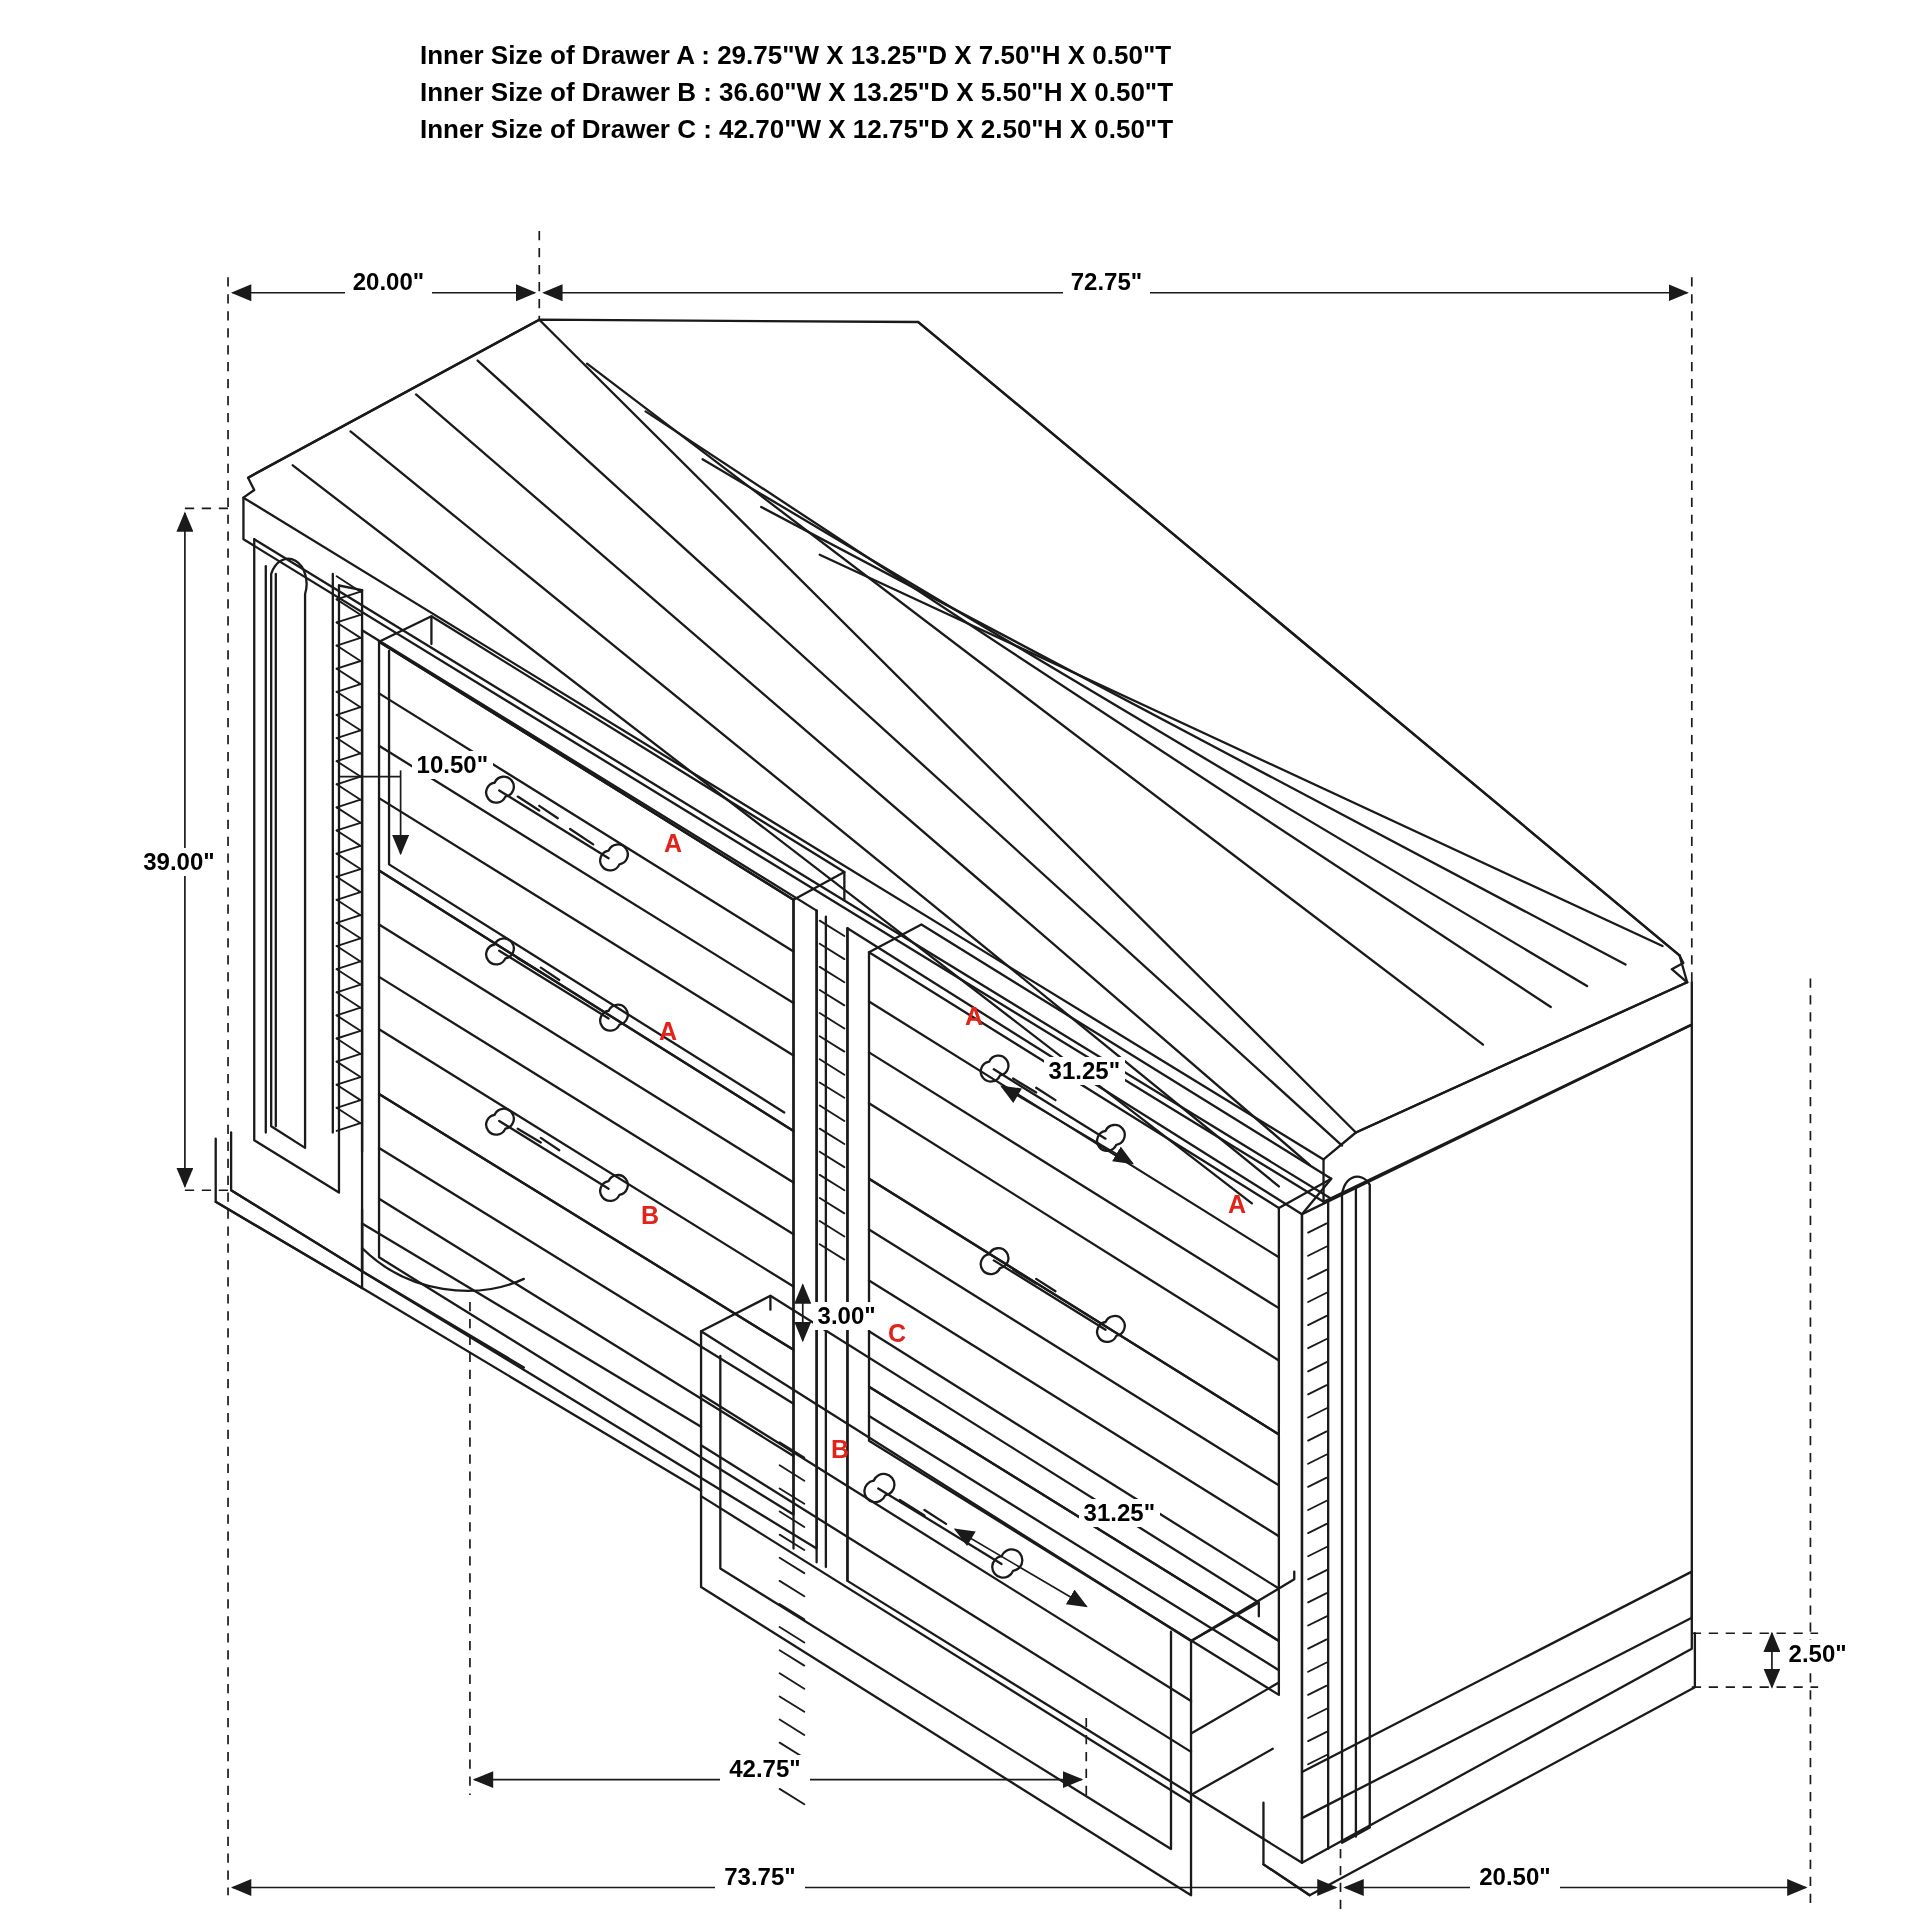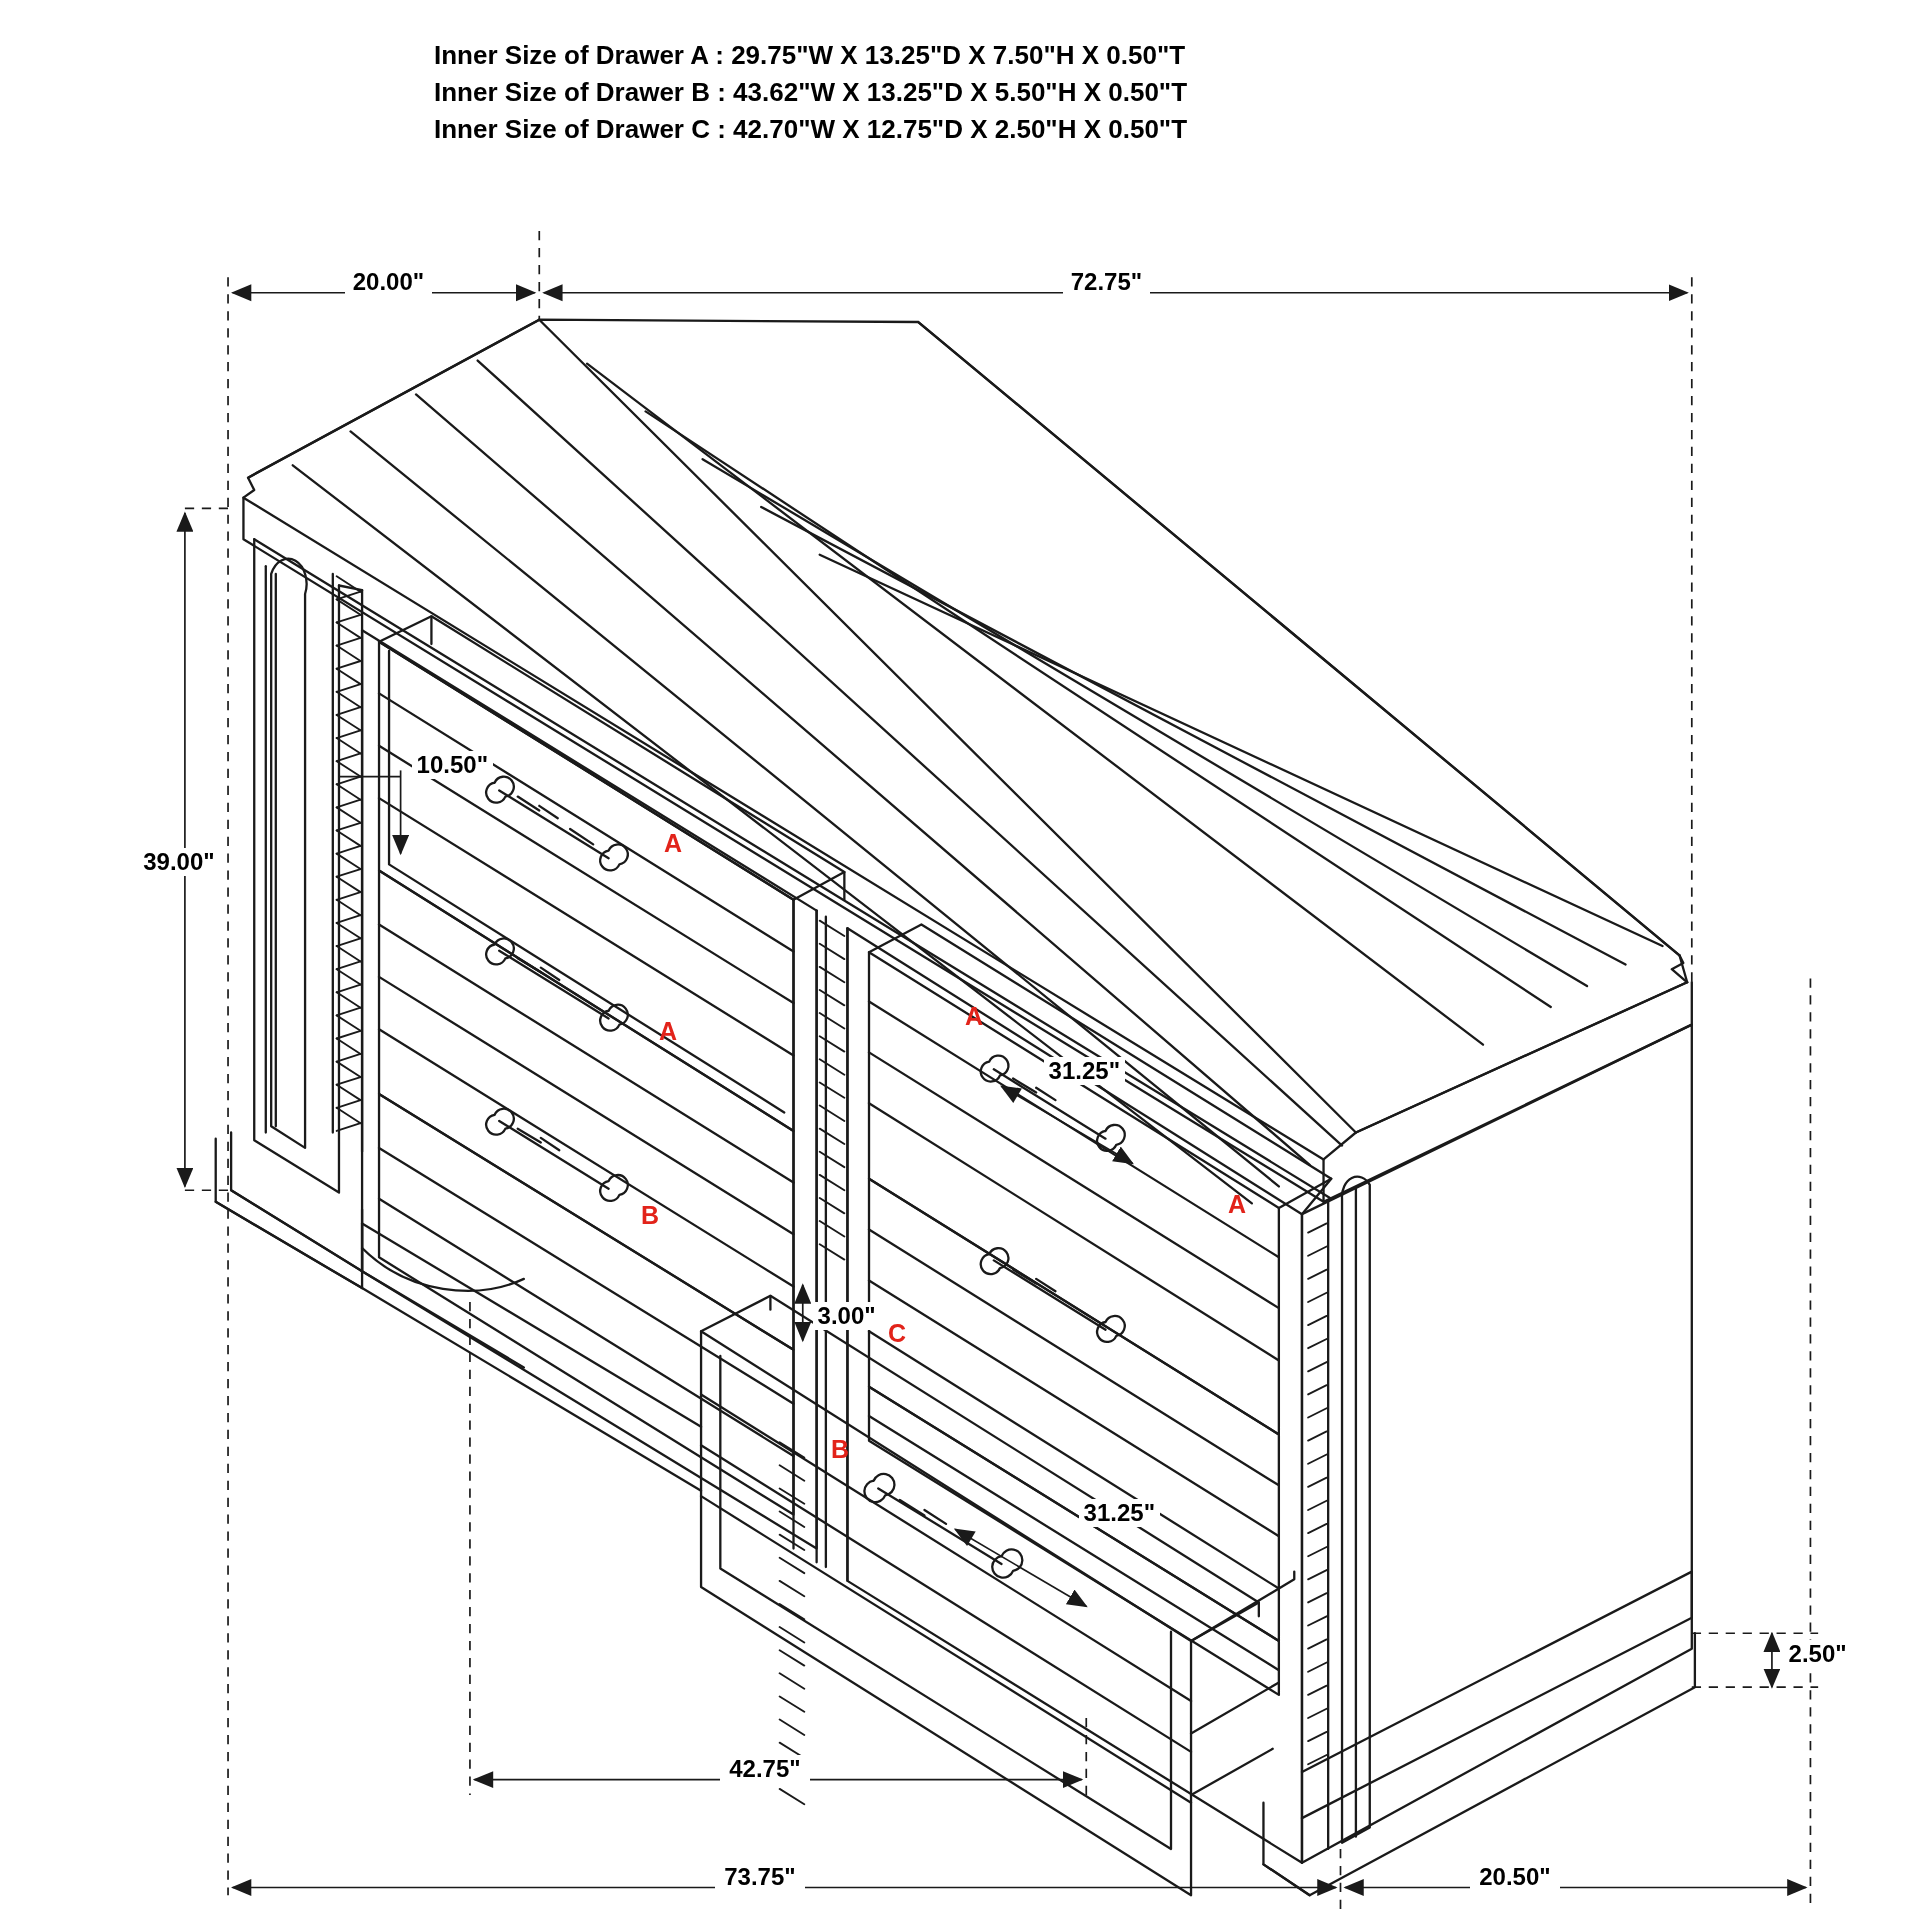--- a/index.html
+++ b/index.html
@@ -1,28 +1,28 @@
 <!DOCTYPE html>
 <html style="font-size:12.3px"><head>
 <meta charset="utf-8">
 <style>
   html,body{margin:0;padding:0;background:#ffffff;}
   body{width:1926px;height:1926px;position:relative;font-family:"Liberation Sans",sans-serif;overflow:hidden;}
-  .spec-block{position:absolute;left:420px;top:37px;margin-left:14px;}
+  .spec-block{position:absolute;left:420px;top:37px;}
   .spec-line{font-size:26px;font-weight:bold;color:#000;line-height:1.42;white-space:nowrap;}
   .dimtext{position:absolute;font-size:24px;font-weight:bold;color:#000;white-space:nowrap;}
   .label-red{position:absolute;font-size:25px;font-weight:bold;color:#e2231a;}
   svg.art{position:absolute;left:0;top:0;width:1926px;height:1926px;}
 </style>
 </head>
 <body>
 
 <div class="spec-block">
   <div class="spec-line">Inner Size of Drawer A : 29.75"W X 13.25"D X 7.50"H X 0.50"T</div>
-  <div class="spec-line">Inner Size of Drawer B : 43.62"W X 13.25"D X 5.50"H X 0.50"T</div>
+  <div class="spec-line">Inner Size of Drawer B : 36.60"W X 13.25"D X 5.50"H X 0.50"T</div>
   <div class="spec-line">Inner Size of Drawer C : 42.70"W X 12.75"D X 2.50"H X 0.50"T</div>
 </div>
 
 <svg class="art" viewBox="0 0 2500 2500">
   <defs>
     <marker id="arrEnd" markerWidth="14" markerHeight="14" refX="11" refY="5" orient="auto">
       <path d="M0,0 L12,5 L0,10 z" fill="#1a1a1a"></path>
     </marker>
     <marker id="arrStart" markerWidth="14" markerHeight="14" refX="1" refY="5" orient="auto">
       <path d="M12,0 L0,5 L12,10 z" fill="#1a1a1a"></path>

